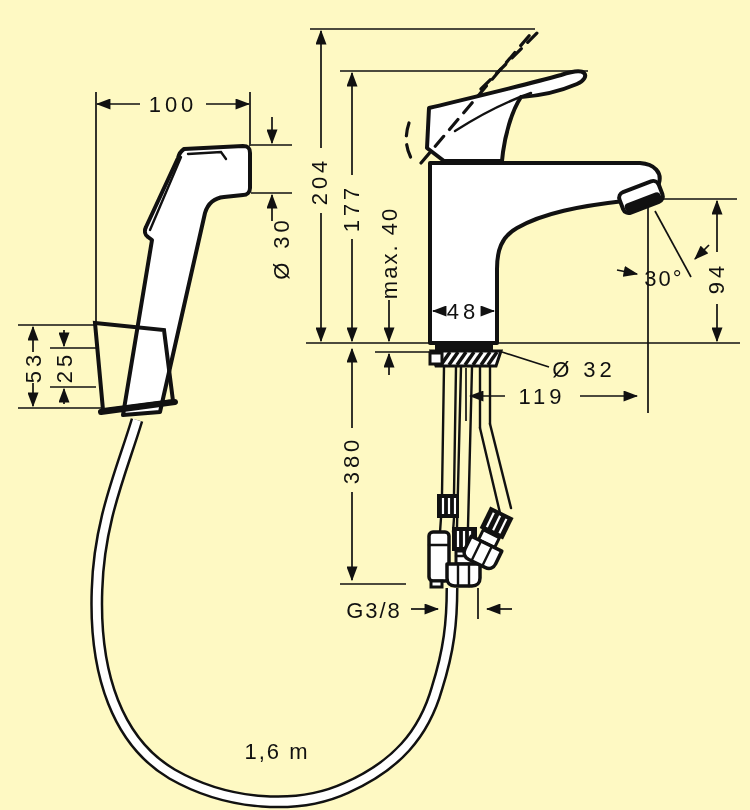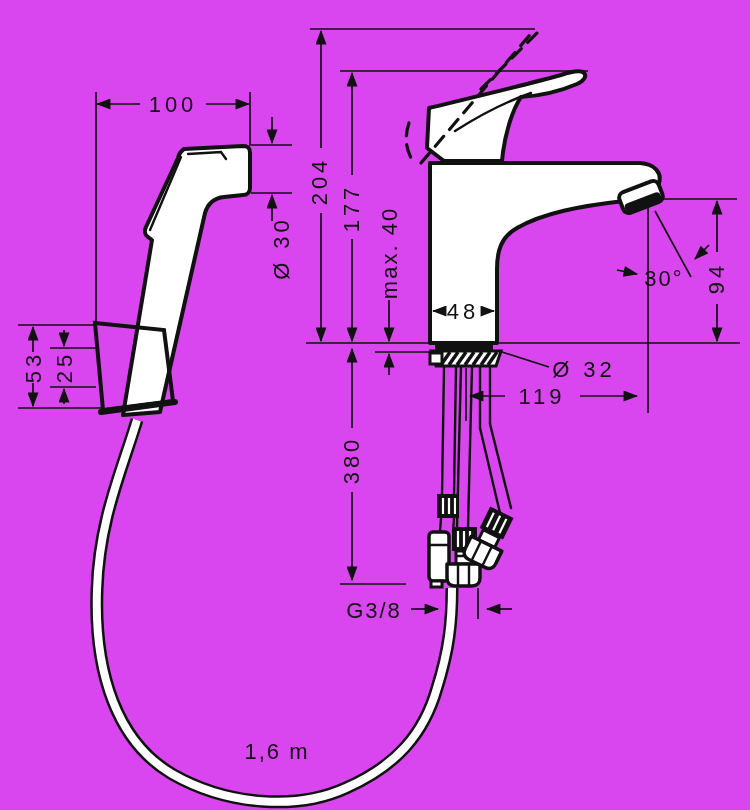--- a/index.html
+++ b/index.html
@@ -1,16 +1,16 @@
 <!DOCTYPE html>
 <html><head>
 <meta charset="utf-8">
 <style>
   html,body { margin:0; padding:0; background:#ffffff; }
-  .stage { position:relative; width:750px; height:810px; background:#d946ef; overflow:hidden; }
+  .stage { position:relative; width:750px; height:810px; background:#fef9c3; overflow:hidden; }
   svg { display:block; }
   .outline { fill:#fff; stroke:#111; stroke-width:4; stroke-linejoin:round; }
   .thick   { stroke:#111; stroke-width:4; fill:none; stroke-linecap:round; }
   .det     { stroke:#111; stroke-width:2.4; fill:none; stroke-linecap:round; }
   .thin    { stroke:#111; stroke-width:1.7; fill:none; }
   .dim     { stroke:#111; stroke-width:1.7; fill:none; }
   .dash    { stroke:#111; stroke-width:3.2; fill:none; stroke-dasharray:13 9; stroke-linecap:round; }
   .dark    { fill:#111; stroke:none; }
   .wslit   { stroke:#fff; stroke-width:2.2; fill:none; }
   .mid     { stroke:#111; stroke-width:3; fill:#fff; }

